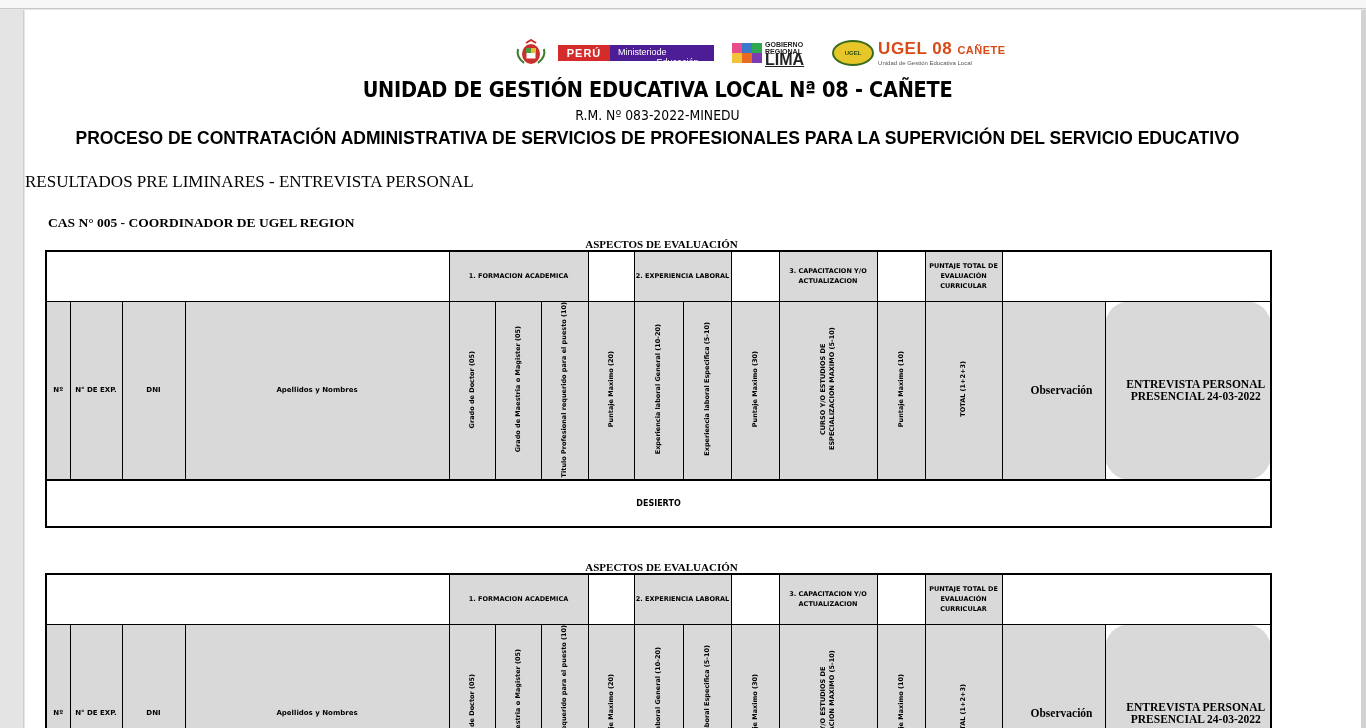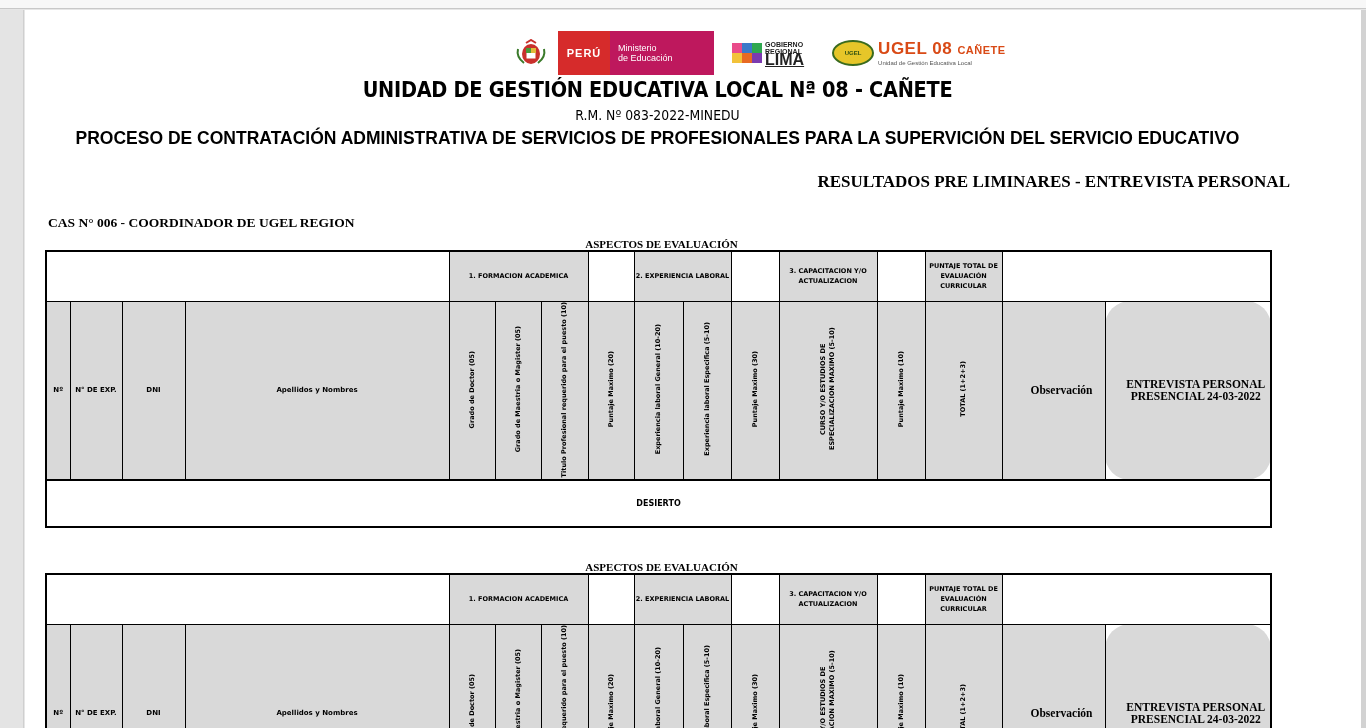--- a/index.html
+++ b/index.html
@@ -5,39 +5,39 @@
   * { box-sizing: border-box; margin: 0; padding: 0; }
   html, body { width: 1366px; height: 728px; overflow: hidden; background: #e6e6e6; }
   body { position: relative; font-family: "Liberation Sans", sans-serif; }
   .topbar { position: absolute; left: 0; top: 0; width: 1366px; height: 9px; background: #f7f7f7; border-bottom: 1px solid #c8c8c8; }
   .left-gutter { position: absolute; left: 0; top: 10px; width: 24px; height: 718px; background: #e4e4e4; border-right: 1px solid #cfcfcf; }
   .right-gutter { position: absolute; left: 1361px; top: 10px; width: 5px; height: 718px; background: #d2d2d2; }
   .page { position: absolute; left: 25px; top: 10px; width: 1336px; height: 718px; background: #ffffff; overflow: hidden; }
 
   .logos { position: absolute; top: 27px; left: 487px; height: 32px; display: flex; align-items: center; }
   .logo-escudo { width: 38px; height: 30px; display: flex; align-items: center; justify-content: center; }
-  .logo-peru { display: flex; height: 44px; margin-left: 8px; }
+  .logo-peru { display: flex; height: 16px; margin-left: 8px; }
   .logo-peru .red { background: #d62b2b; color: #fff; font-size: 11px; font-weight: bold; letter-spacing: 1px; width: 52px; display: flex; align-items: center; justify-content: center; }
-  .logo-peru .gray { background: #be185d; color: #fff; font-size: 9px; width: 104px; padding: 2px 8px; line-height: 10px; display: flex; flex-direction: column; justify-content: center; }
+  .logo-peru .gray { background: #4c1d95; color: #fff; font-size: 9px; width: 104px; padding: 2px 8px; line-height: 10px; display: flex; flex-direction: row; justify-content: center; }
   .logo-gob { display: flex; align-items: center; margin-left: 18px; }
   .gob-mark { width: 30px; height: 20px; position: relative; }
   .gob-mark span { position: absolute; width: 10px; height: 10px; }
   .gob-text { font-size: 7px; font-weight: bold; line-height: 7px; margin-left: 3px; color: #222; font-family: "Liberation Sans Narrow", "Liberation Sans", sans-serif; }
   .gob-text .big { font-size: 16px; line-height: 10px; text-decoration: underline; }
   .logo-ugel { display: flex; align-items: center; margin-left: 28px; }
   .ugel-seal { width: 42px; height: 26px; border-radius: 50%; background: #e6c629; border: 2px solid #3a6b1e; display: flex; align-items: center; justify-content: center; font-size: 6px; font-weight: bold; color: #2a4f12; }
   .ugel-text { margin-left: 4px; }
   .ugel-text .t1 { color: #d94a16; font-weight: bold; font-size: 17px; line-height: 19px; font-family: "Liberation Sans", sans-serif; letter-spacing: 0.5px; }
   .ugel-text .t1 small { font-size: 11px; }
   .ugel-text .t2 { font-size: 6px; color: #555; line-height: 7px; }
 
   .title1 { position: absolute; top: 68px; left: 0; width: 1265px; text-align: center; font-size: 21px; font-weight: bold; color: #000; font-family: "DejaVu Sans", sans-serif; letter-spacing: -0.3px; transform: scaleX(0.92); }
   .title2 { position: absolute; top: 97px; left: 0; width: 1265px; text-align: center; font-size: 13.5px; color: #000; font-family: "DejaVu Sans", sans-serif; transform: scaleX(0.92); }
   .title3 { position: absolute; top: 118px; left: 0; width: 1265px; text-align: center; font-size: 17.5px; font-weight: bold; color: #000; line-height: 21px; font-family: "Liberation Sans", sans-serif; }
-  .title4 { position: absolute; top: 162px; left: 0; width: 1265px; text-align: right; font-size: 17px; font-weight: bold; color: #000; font-family: "Liberation Serif", serif; }
+  .title4 { position: absolute; top: 162px; left: 0; width: 1265px; text-align: left; font-size: 17px; font-weight: normal; color: #000; font-family: "Liberation Serif", serif; }
 
   .cas-title { position: absolute; left: 23px; font-family: "Liberation Serif", serif; font-weight: bold; font-size: 13.5px; color: #000; }
   .aspectos { position: absolute; left: 4px; width: 1265px; text-align: center; font-family: "Liberation Serif", serif; font-weight: bold; font-size: 11px; color: #000; }
 
   .eval-table { position: absolute; left: 20px; border-collapse: collapse; table-layout: fixed; width: 1225px; }
   .eval-table td { border: 1px solid #000; font-family: "DejaVu Sans", sans-serif; font-weight: bold; color: #000; text-align: center; vertical-align: middle; overflow: hidden; }
   .eval-table .g { background: #d9d9d9; }
   .eval-table .outer-l { border-left: 2px solid #000; }
   .eval-table .outer-r { border-right: 2px solid #000; border-radius: 25px; }
   .eval-table .outer-t td { border-top: 2px solid #000; }
@@ -100,21 +100,21 @@
     </div>
   </div>
 
   <div class="title1">UNIDAD DE GESTIÓN EDUCATIVA LOCAL Nª 08 - CAÑETE</div>
   <div class="title2">R.M. Nº 083-2022-MINEDU</div>
   <div class="title3">
     <div>PROCESO DE CONTRATACIÓN ADMINISTRATIVA DE SERVICIOS DE PROFESIONALES PARA LA SUPERVICIÓN DEL SERVICIO EDUCATIVO</div>
   </div>
   <div class="title4">RESULTADOS PRE LIMINARES - ENTREVISTA PERSONAL</div>
 
-  <div class="cas-title" style="top:205px;">CAS N° 006 - COORDINADOR DE UGEL REGION</div>
+  <div class="cas-title" style="top:205px;">CAS N° 005 - COORDINADOR DE UGEL REGION</div>
   <div class="aspectos" style="top:228px;">ASPECTOS DE EVALUACIÓN</div>
 
   <table class="eval-table" style="top:240px;">
     <colgroup>
       <col style="width:24px">
         <col style="width:52px">
         <col style="width:63px">
         <col style="width:264px">
       <col style="width:46px">
         <col style="width:46px">

